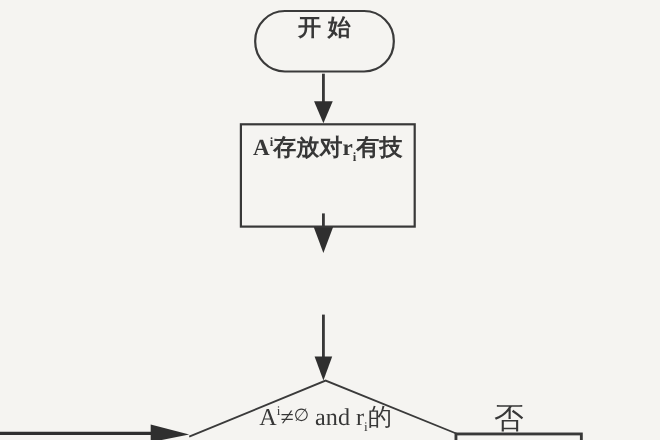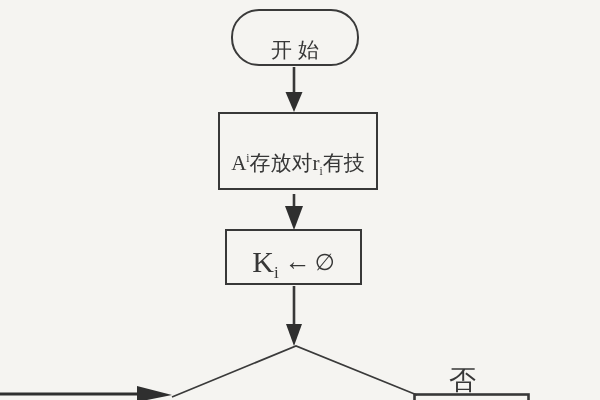--- a/index.html
+++ b/index.html
@@ -23,41 +23,42 @@
     position: absolute;
     left: 0;
     top: 0;
     z-index: 1;
   }
   .node {
     position: absolute;
     box-sizing: border-box;
     z-index: 2;
     display: flex;
-    align-items: flex-end;
+    align-items: flex-start;
     justify-content: center;
     color: #373737;
     text-align: center;
+    font-weight: bold;
   }
   .terminator {
     left: 231px;
     top: 9px;
     width: 128px;
     height: 57px;
     border: 2px solid #3a3a3a;
     border-radius: 28px;
     font-size: 21px;
     letter-spacing: 6px;
     text-indent: 6px;
   }
   .process-a {
     left: 218px;
     top: 112px;
     width: 160px;
-    height: 78px;
+    height: 95px;
     border: 2px solid #383838;
     font-size: 21px;
     line-height: 33px;
   }
   .process-k {
     left: 225px;
     top: 229px;
     width: 137px;
     height: 56px;
     border: 2px solid #383838;
@@ -128,22 +129,20 @@
   <div class="node terminator">
     <span>开始</span>
   </div>
 
   <div class="node process-a">
     <div>
       <span>A</span><sup>i</sup><span>存放对</span><span>r</span><sub>i</sub><span>有技</span><br>
     </div>
   </div>
 
-  <div class="node process-k">
-    <span>
-      <span class="kvar">K</span><sub>i</sub><span class="assign-arrow">←</span><span class="empty-set">∅</span>
-    </span>
+
+  <div class="decision-label">
+    <span>A</span><sup>i</sup><span>≠</span><span class="empty-small">∅</span><span> and </span><span>r</span><sub>i</sub><span>的</span>
   </div>
-
 
   <div class="edge-label-no">否</div>
 
 </div>
 
 </body></html>

